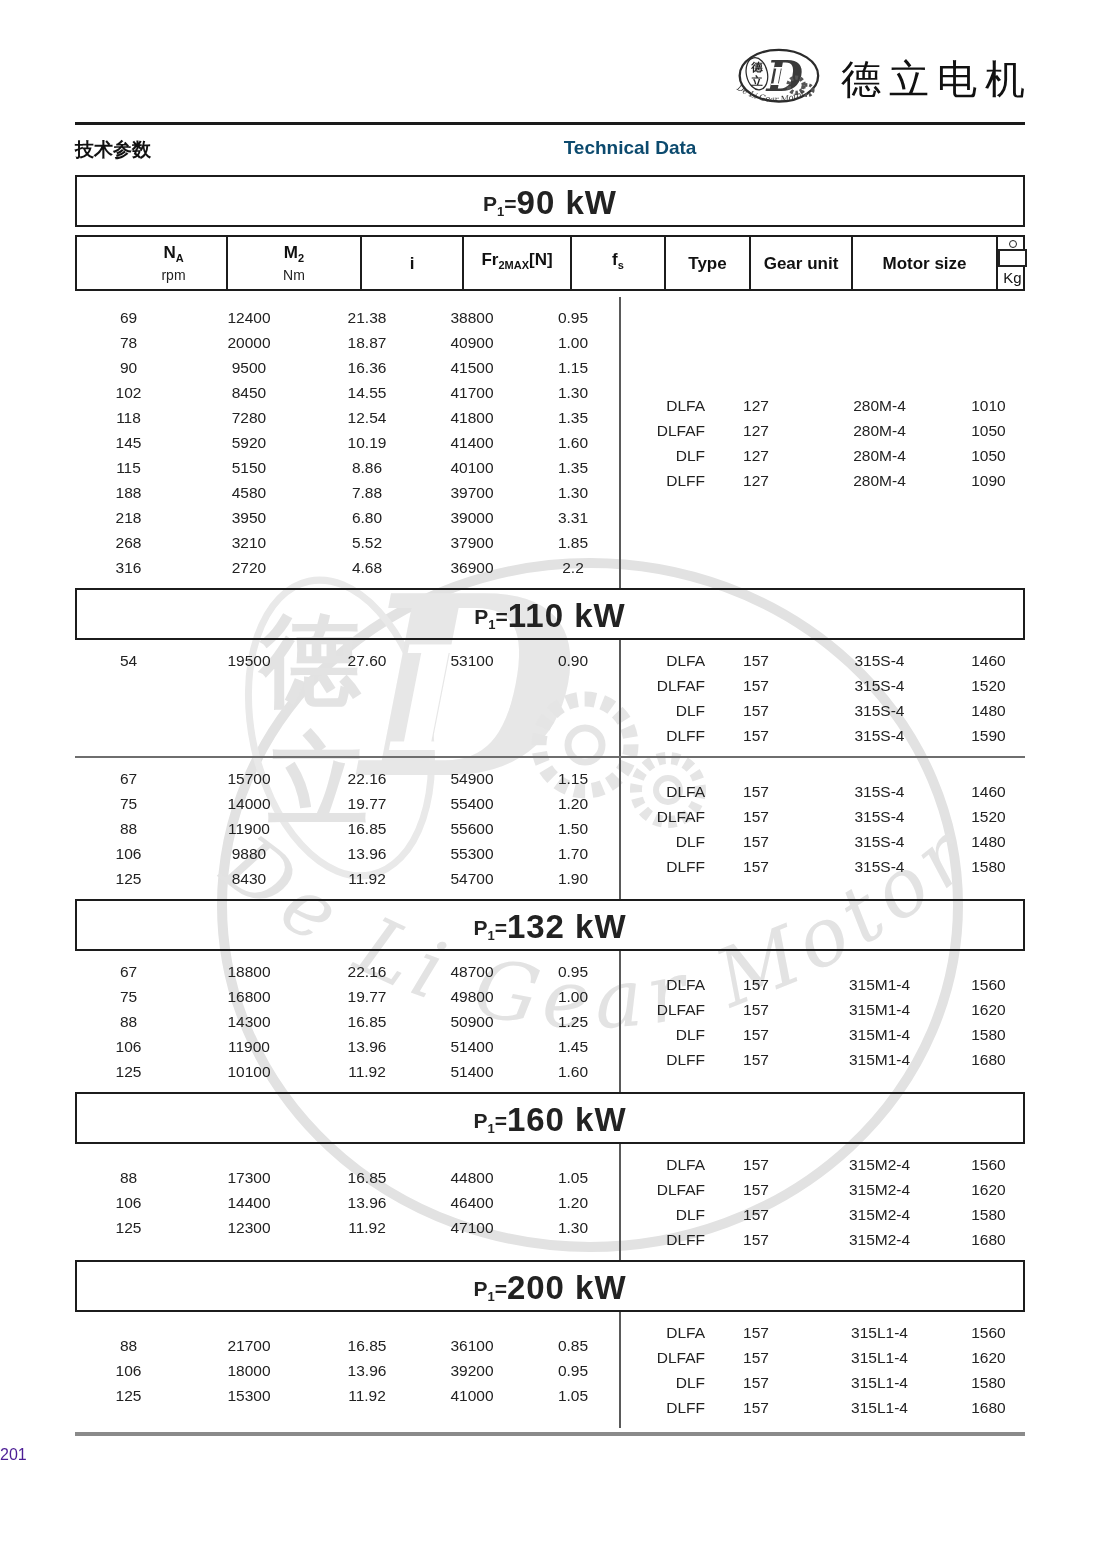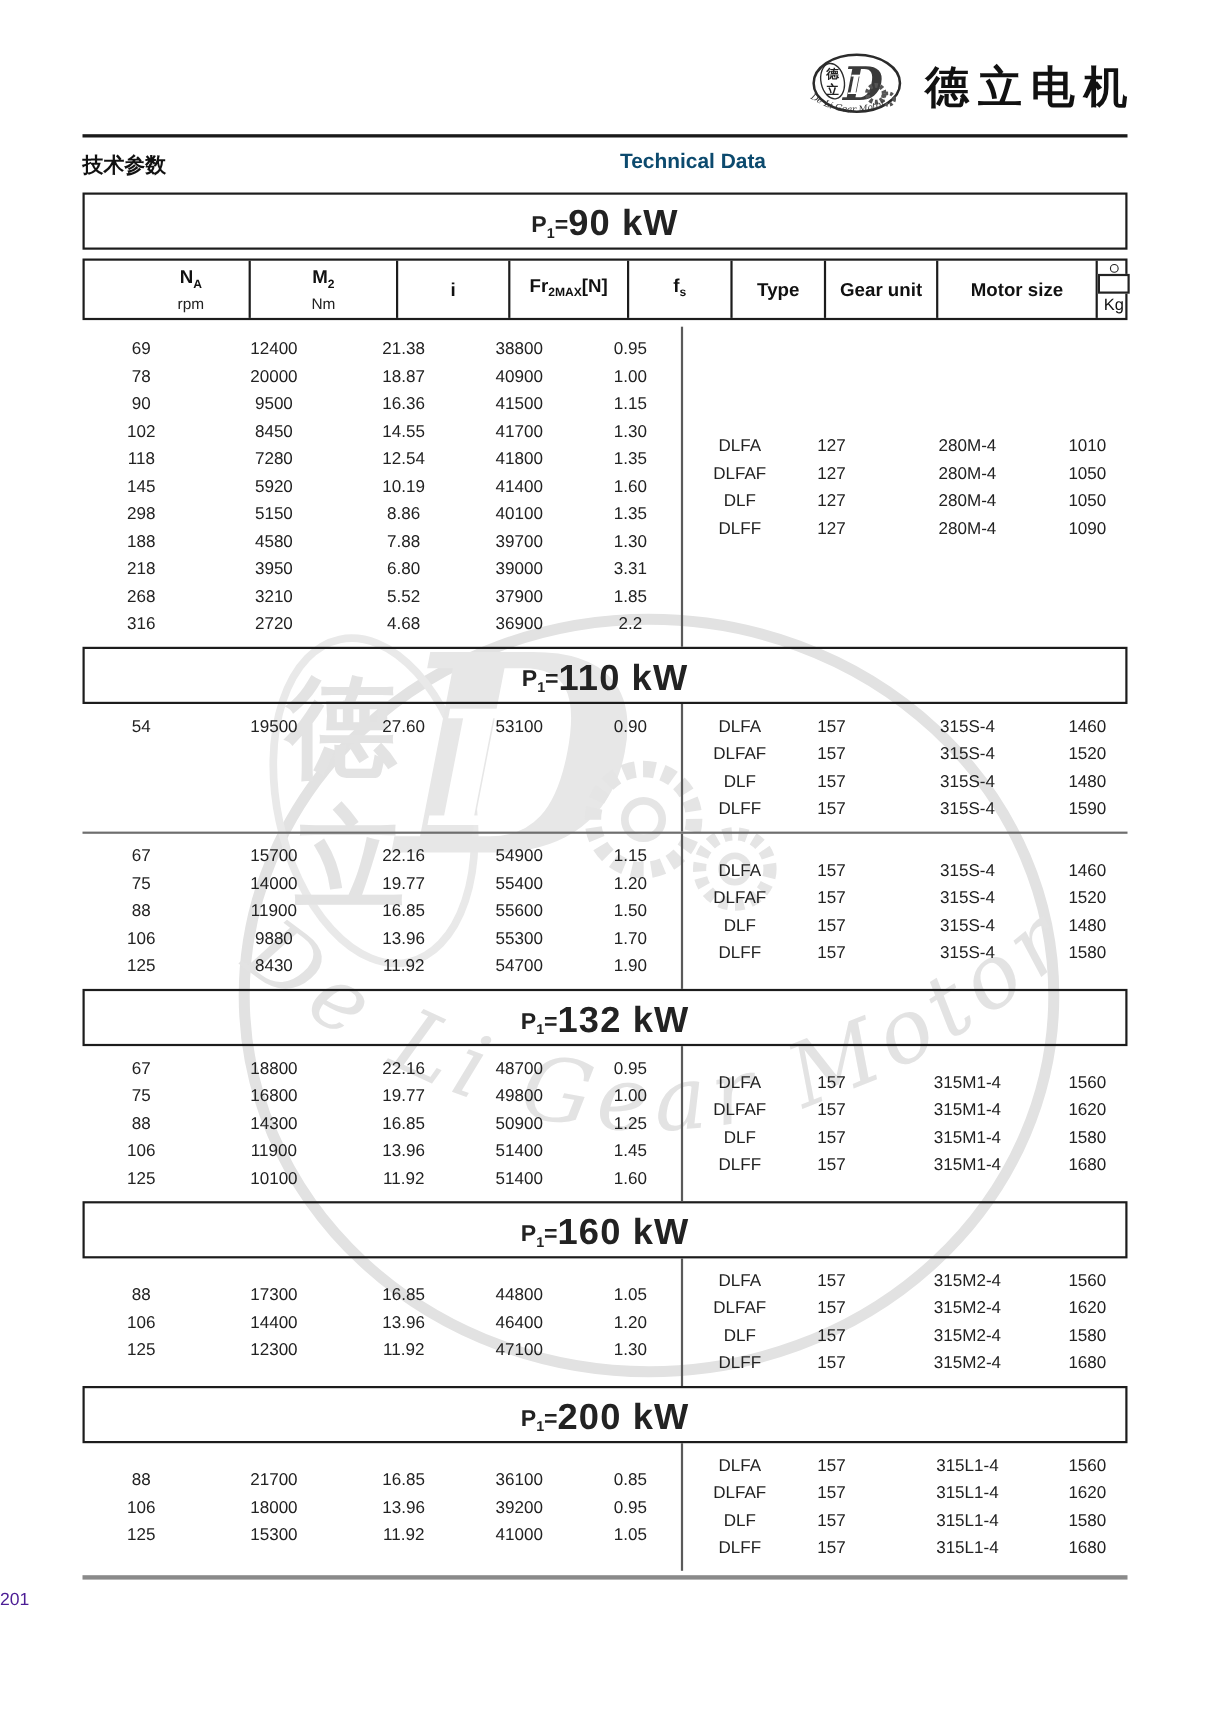--- a/index.html
+++ b/index.html
@@ -6,21 +6,21 @@
   .page {
     position:relative; width:1100px; height:1555px; background:#fff;
     font-family:"Liberation Sans", sans-serif; color:#222; overflow:hidden;
   }
   .wm { position:absolute; left:0; top:0; z-index:0; pointer-events:none; }
   .content { position:absolute; left:75px; top:0; width:950px; z-index:1; }
 
   
   .brand { padding-top:46px; height:66px; display:flex; justify-content:flex-end; align-items:center; gap:14px; }
   .brand-title {
-    font-family:"DejaVu Serif", serif; font-weight:700; font-size:40px;
+    font-family:"DejaVu Serif", serif; font-weight:400; font-size:40px;
     letter-spacing:8px; margin-right:-8px; color:#111; white-space:nowrap;
   }
   .top-rule { margin-top:10px; border-top:3px solid #1a1a1a; }
   .title-row { position:relative; height:50px; }
   .title-zh { position:absolute; left:0; top:12px; font-size:19px; font-weight:bold; color:#111; }
   .title-en { position:absolute; left:calc(50% + 80px); transform:translateX(-50%); top:12px; font-size:19px; font-weight:bold; color:#0c4a6e; }
 
   
   .banner {
     border:2px solid #1c1c1c; height:52px; box-sizing:border-box;
@@ -47,21 +47,21 @@
   .kg-body { width:25px; height:14px; border:2px solid #222; background:#fff; margin-top:1px; }
 
   
   .group { position:relative; display:flex; align-items:center; padding:8px 0; }
   .group.top { align-items:flex-start; }
   .group::before { content:""; position:absolute; left:544px; top:0; bottom:0; width:2px; background:#5a5a5a; }
   .left  { width:545px; }
   .right { width:405px; }
   .row  { display:grid; grid-template-columns:107px 134px 102px 108px 94px; line-height:25px; font-size:15.5px; text-align:center; }
   .mrow { display:grid; grid-template-columns:85px 102px 145px 73px;  line-height:25px; font-size:15.5px; text-align:center; }
-  .mrow .m0 { text-align:center; padding-left:20px; }
+  .mrow .m0 { text-align:right; padding-left:20px; }
   .group-sep { border-top:2px solid #6e6e6e; }
 
   
   .footer-rule { position:absolute; z-index:1; top:1432px; left:75px; width:950px; border-top:4px solid #8a8a8a; }
   .page-number { position:absolute; z-index:1; top:1446px; left:0; width:100%; font-size:16px; color:#4c1d95; }
 </style>
 </head>
 <body>
 
 <div class="page">
@@ -188,21 +188,21 @@
                 <span class="c4">1.35</span>
               </div>
               <div class="row">
                 <span class="c0">145</span>
                 <span class="c1">5920</span>
                 <span class="c2">10.19</span>
                 <span class="c3">41400</span>
                 <span class="c4">1.60</span>
               </div>
               <div class="row">
-                <span class="c0">298</span>
+                <span class="c0">115</span>
                 <span class="c1">5150</span>
                 <span class="c2">8.86</span>
                 <span class="c3">40100</span>
                 <span class="c4">1.35</span>
               </div>
               <div class="row">
                 <span class="c0">188</span>
                 <span class="c1">4580</span>
                 <span class="c2">7.88</span>
                 <span class="c3">39700</span>

